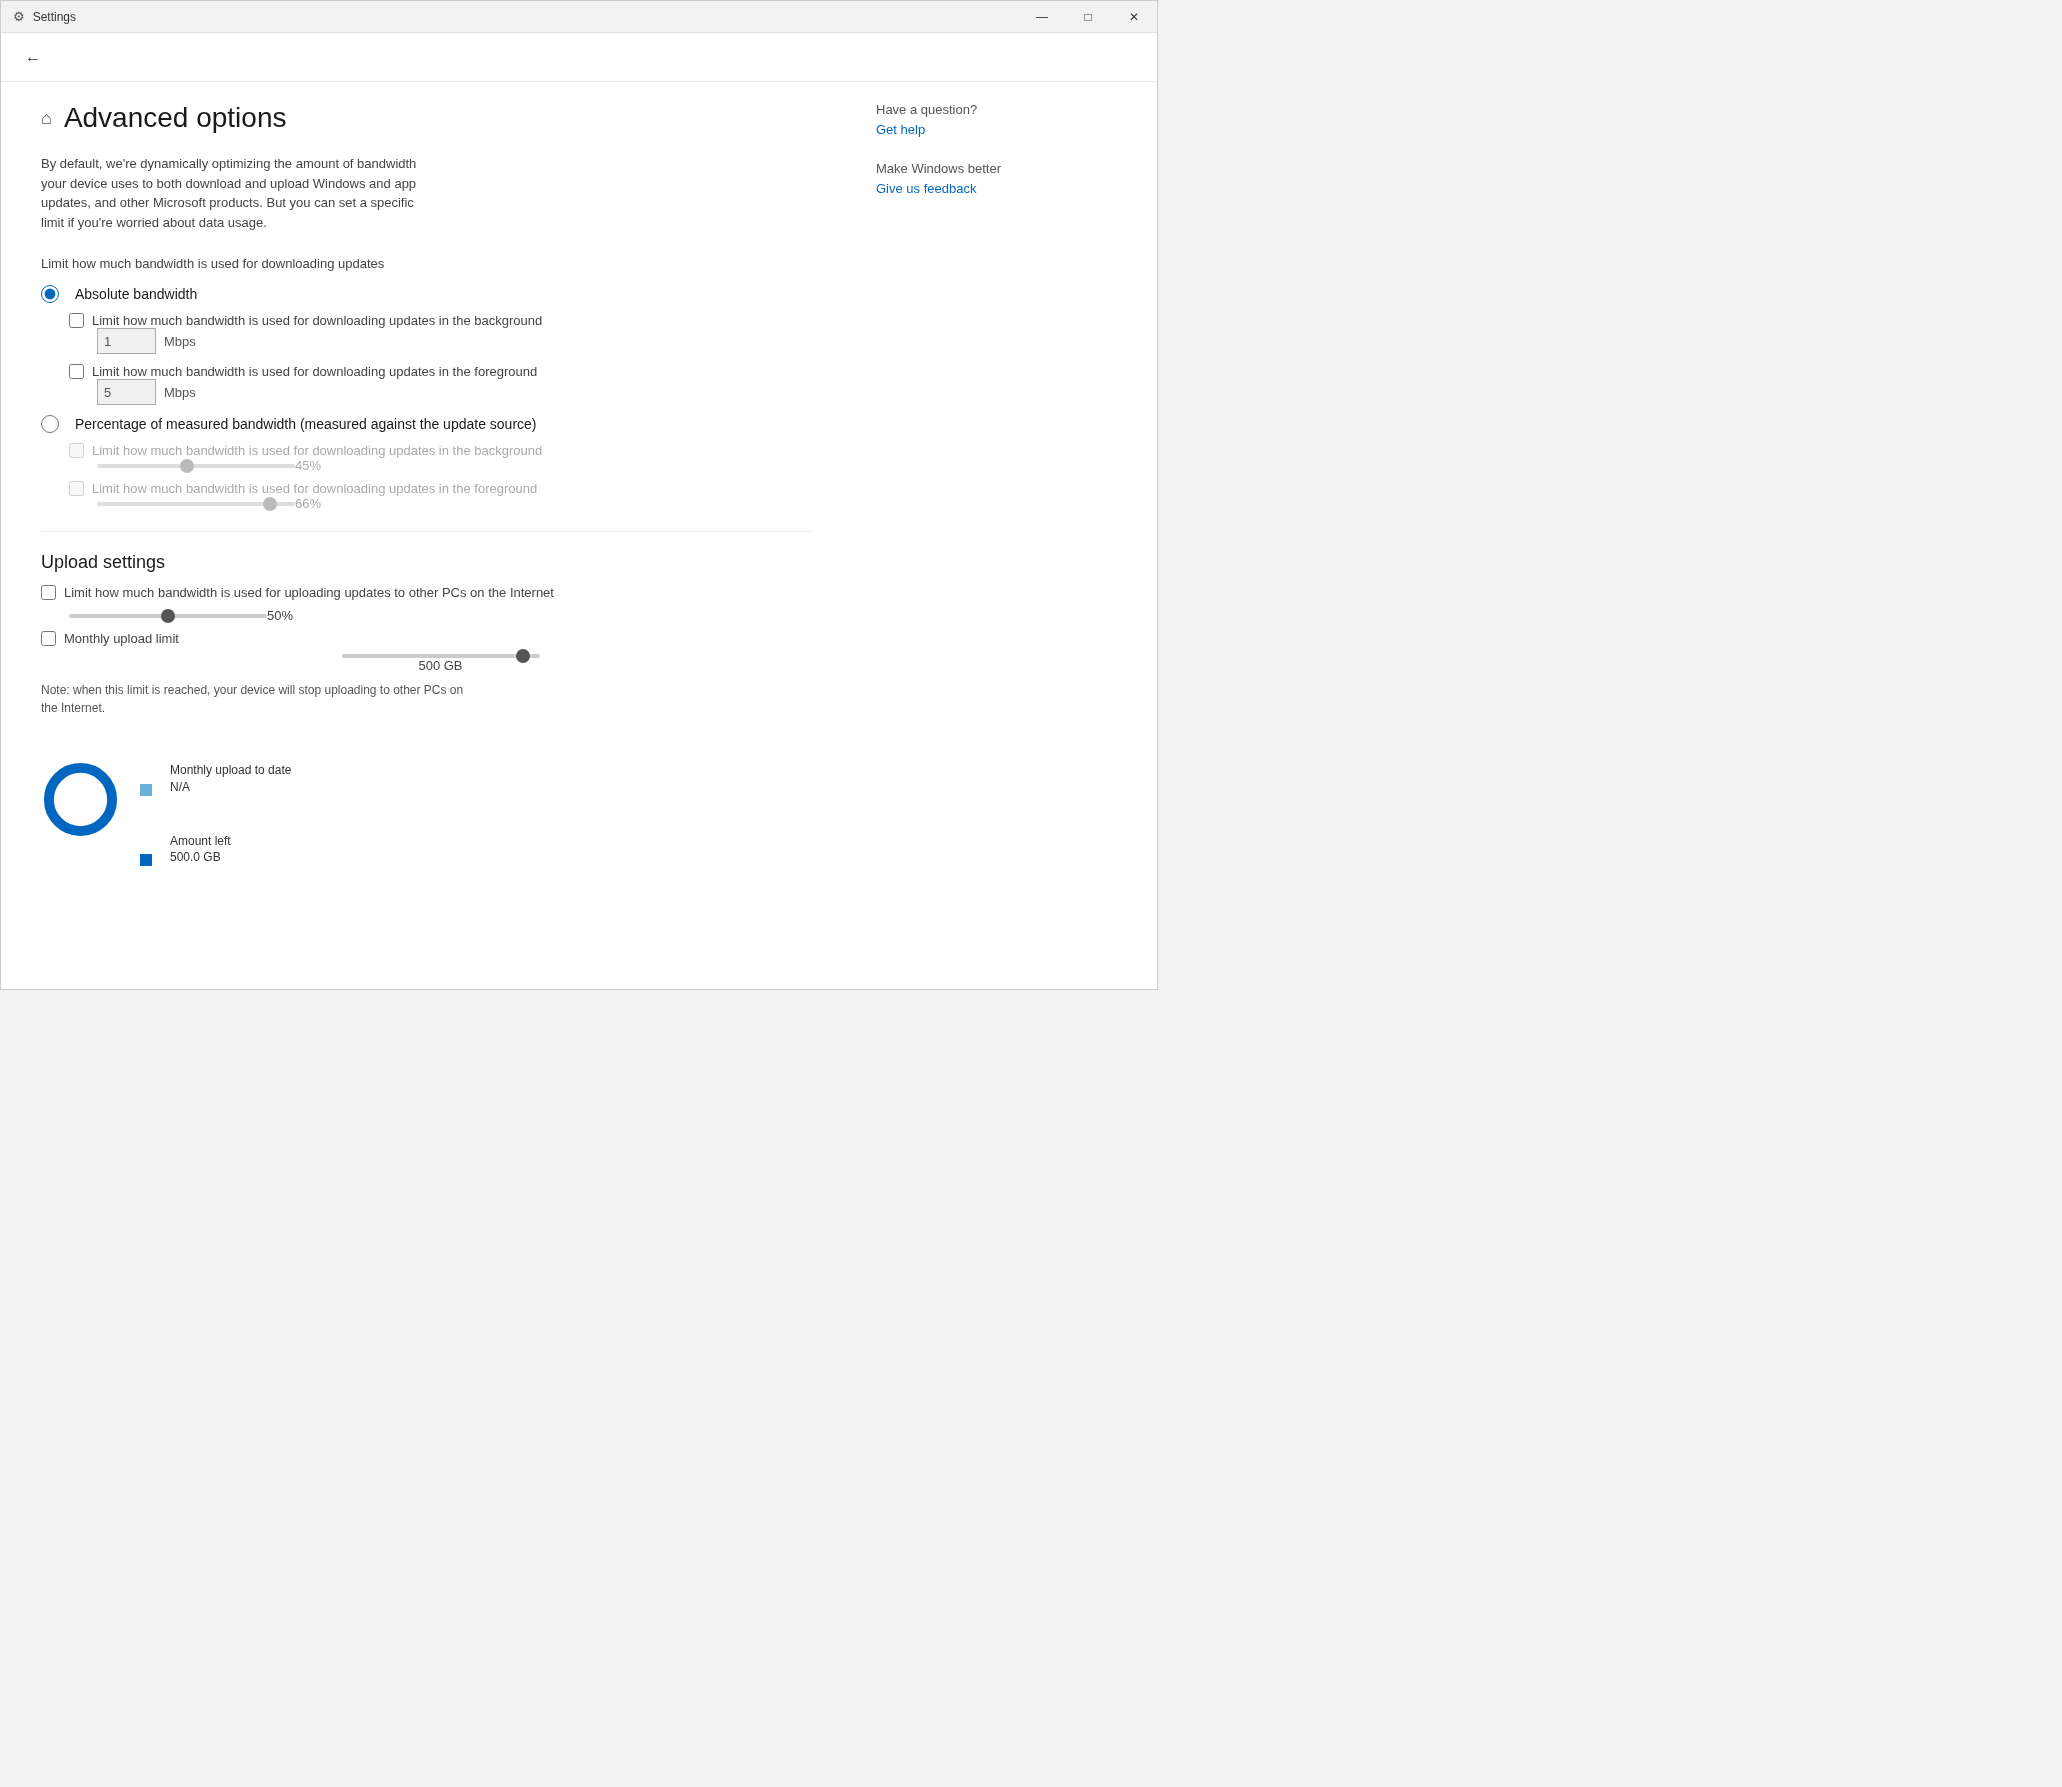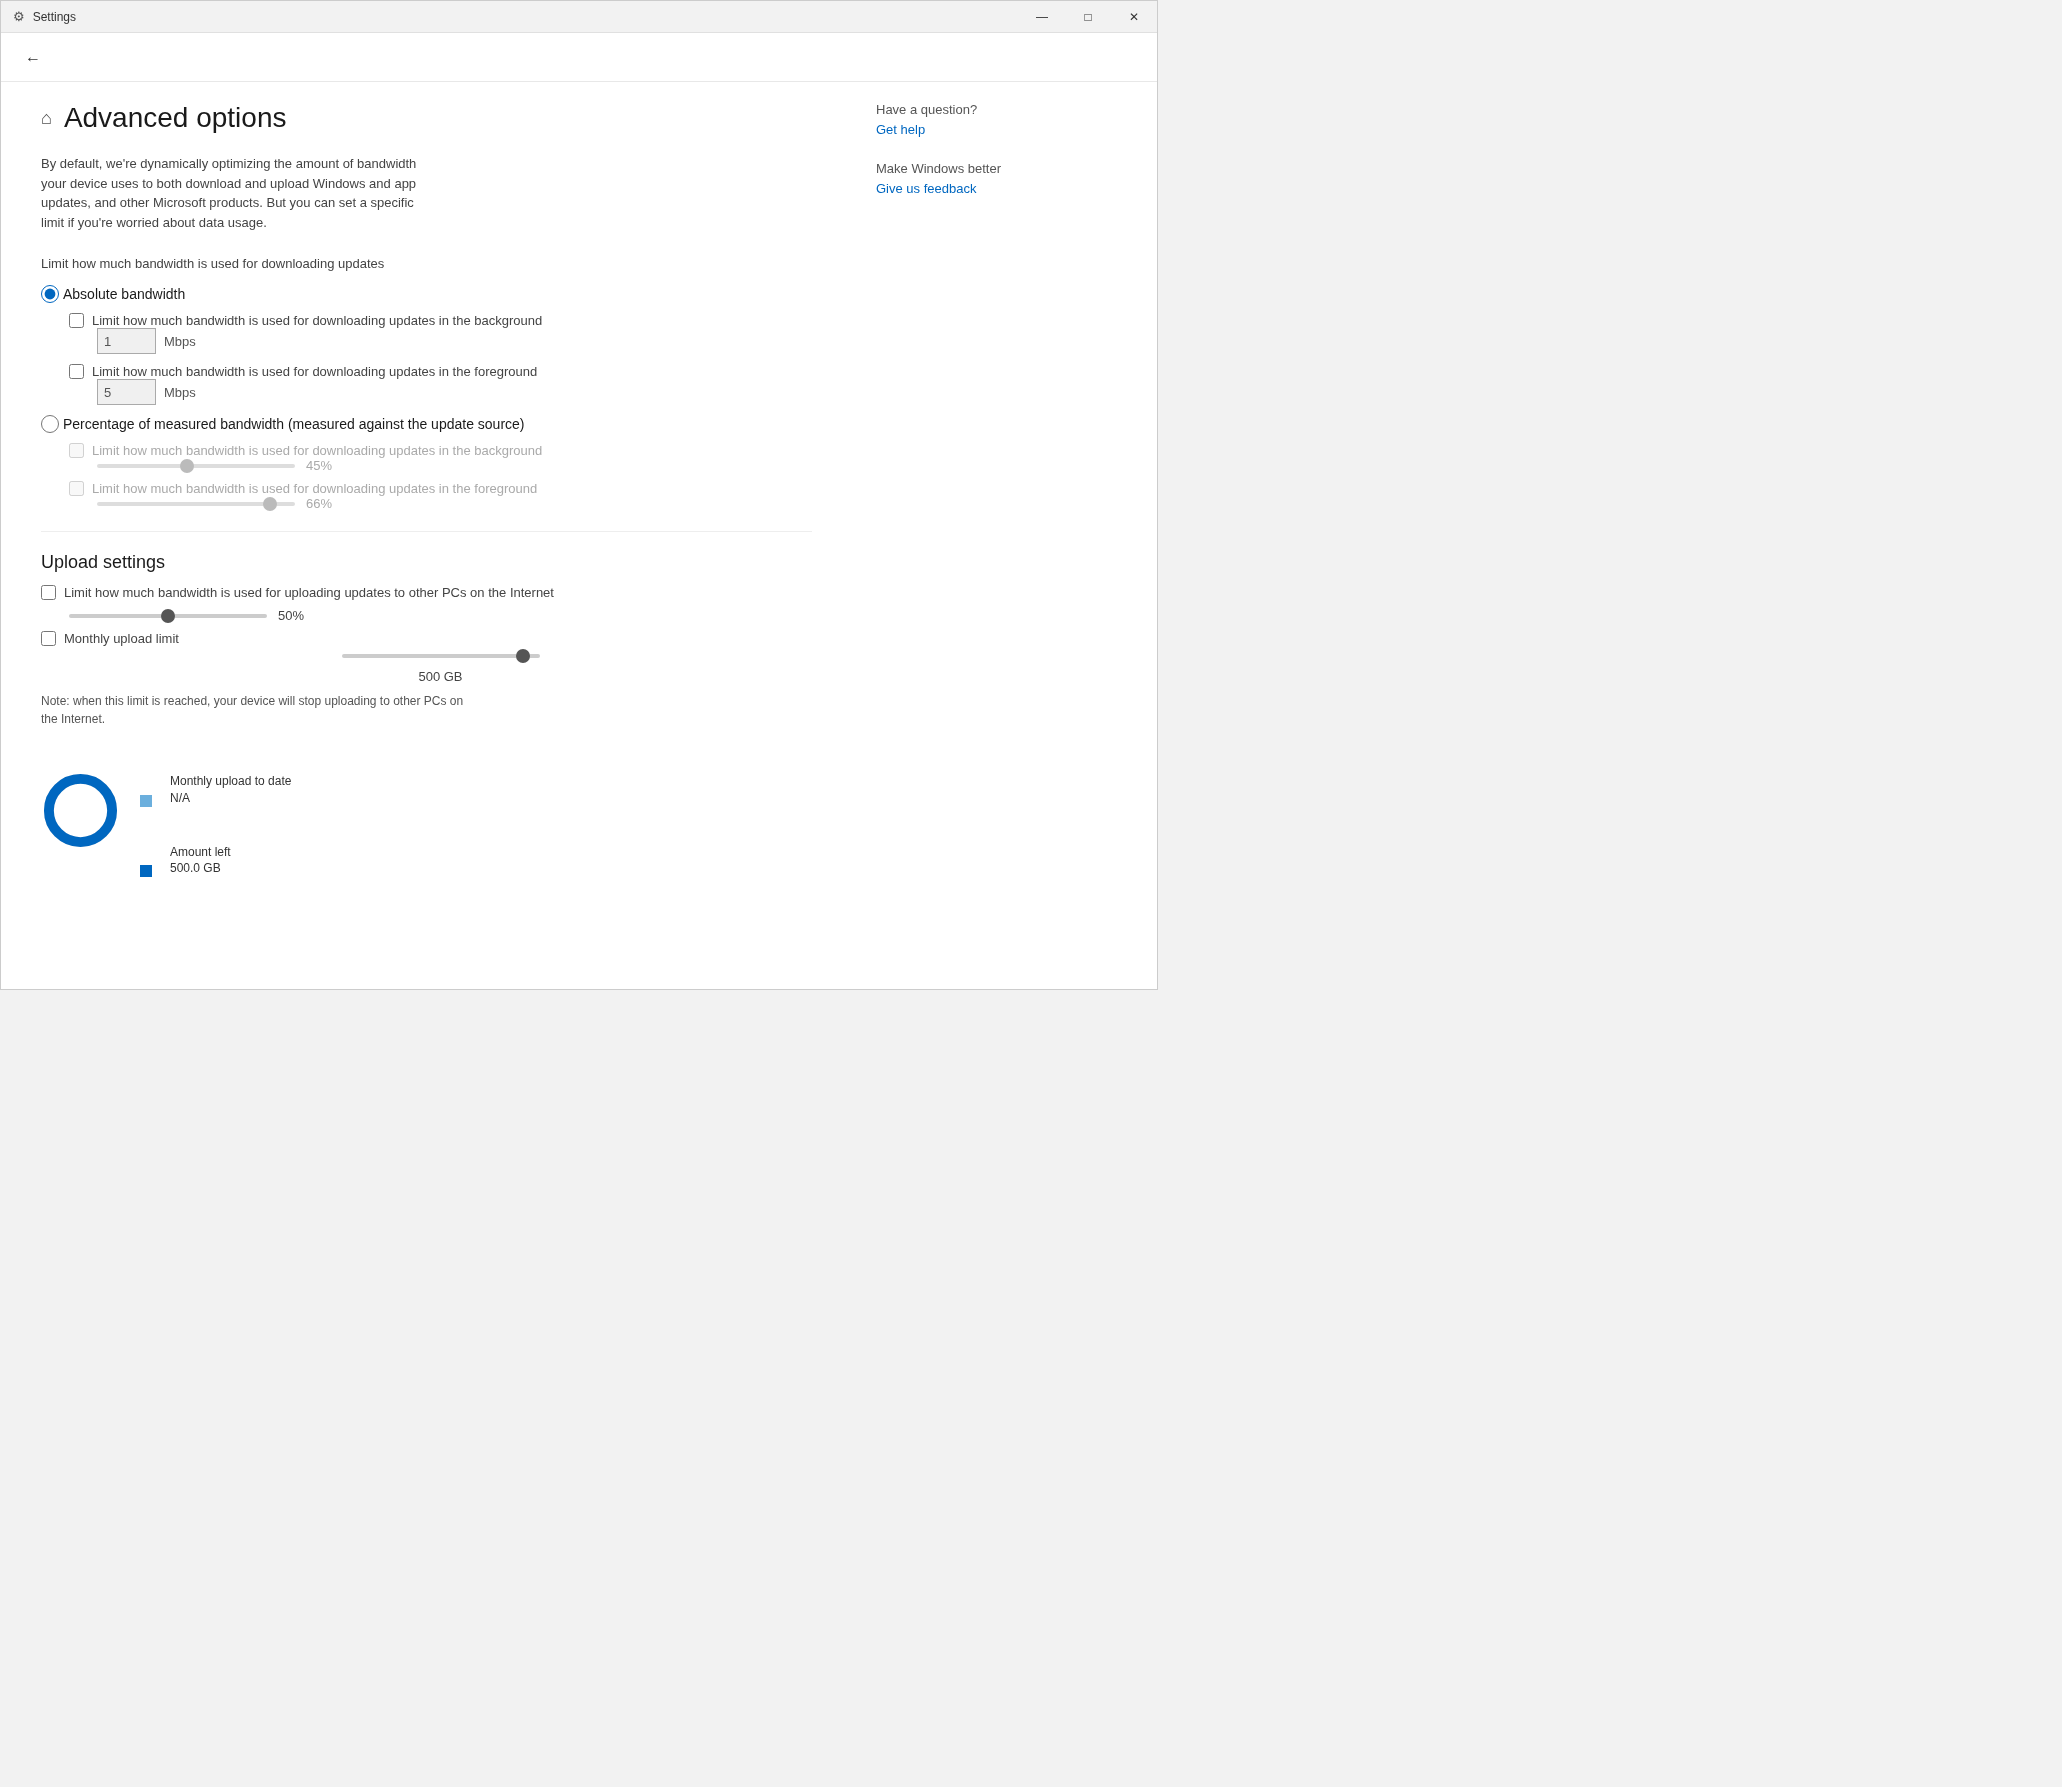--- a/index.html
+++ b/index.html
@@ -121,21 +121,21 @@
     .section-sub {
       font-size: 13px;
       color: #444;
       margin-bottom: 14px;
     }
 
     .radio-group { margin-bottom: 10px; }
     .radio-label {
       display: flex;
       align-items: center;
-      gap: 4px;
+      gap: 16px;
       font-size: 14px;
       cursor: pointer;
       margin-bottom: 6px;
     }
     .radio-input {
       width: 18px;
       height: 18px;
       accent-color: #0067c0;
       cursor: pointer;
     }
@@ -181,21 +181,21 @@
       color: #555;
     }
     .mbps-label {
       font-size: 13px;
       color: #555;
     }
 
     .slider-row {
       display: flex;
       align-items: center;
-      gap: 11px;
+      gap: 0;
       margin-bottom: 8px;
     }
     .slider {
       -webkit-appearance: none;
       appearance: none;
       width: 198px;
       height: 4px;
       background: #ccc;
       border-radius: 2px;
       outline: none;

